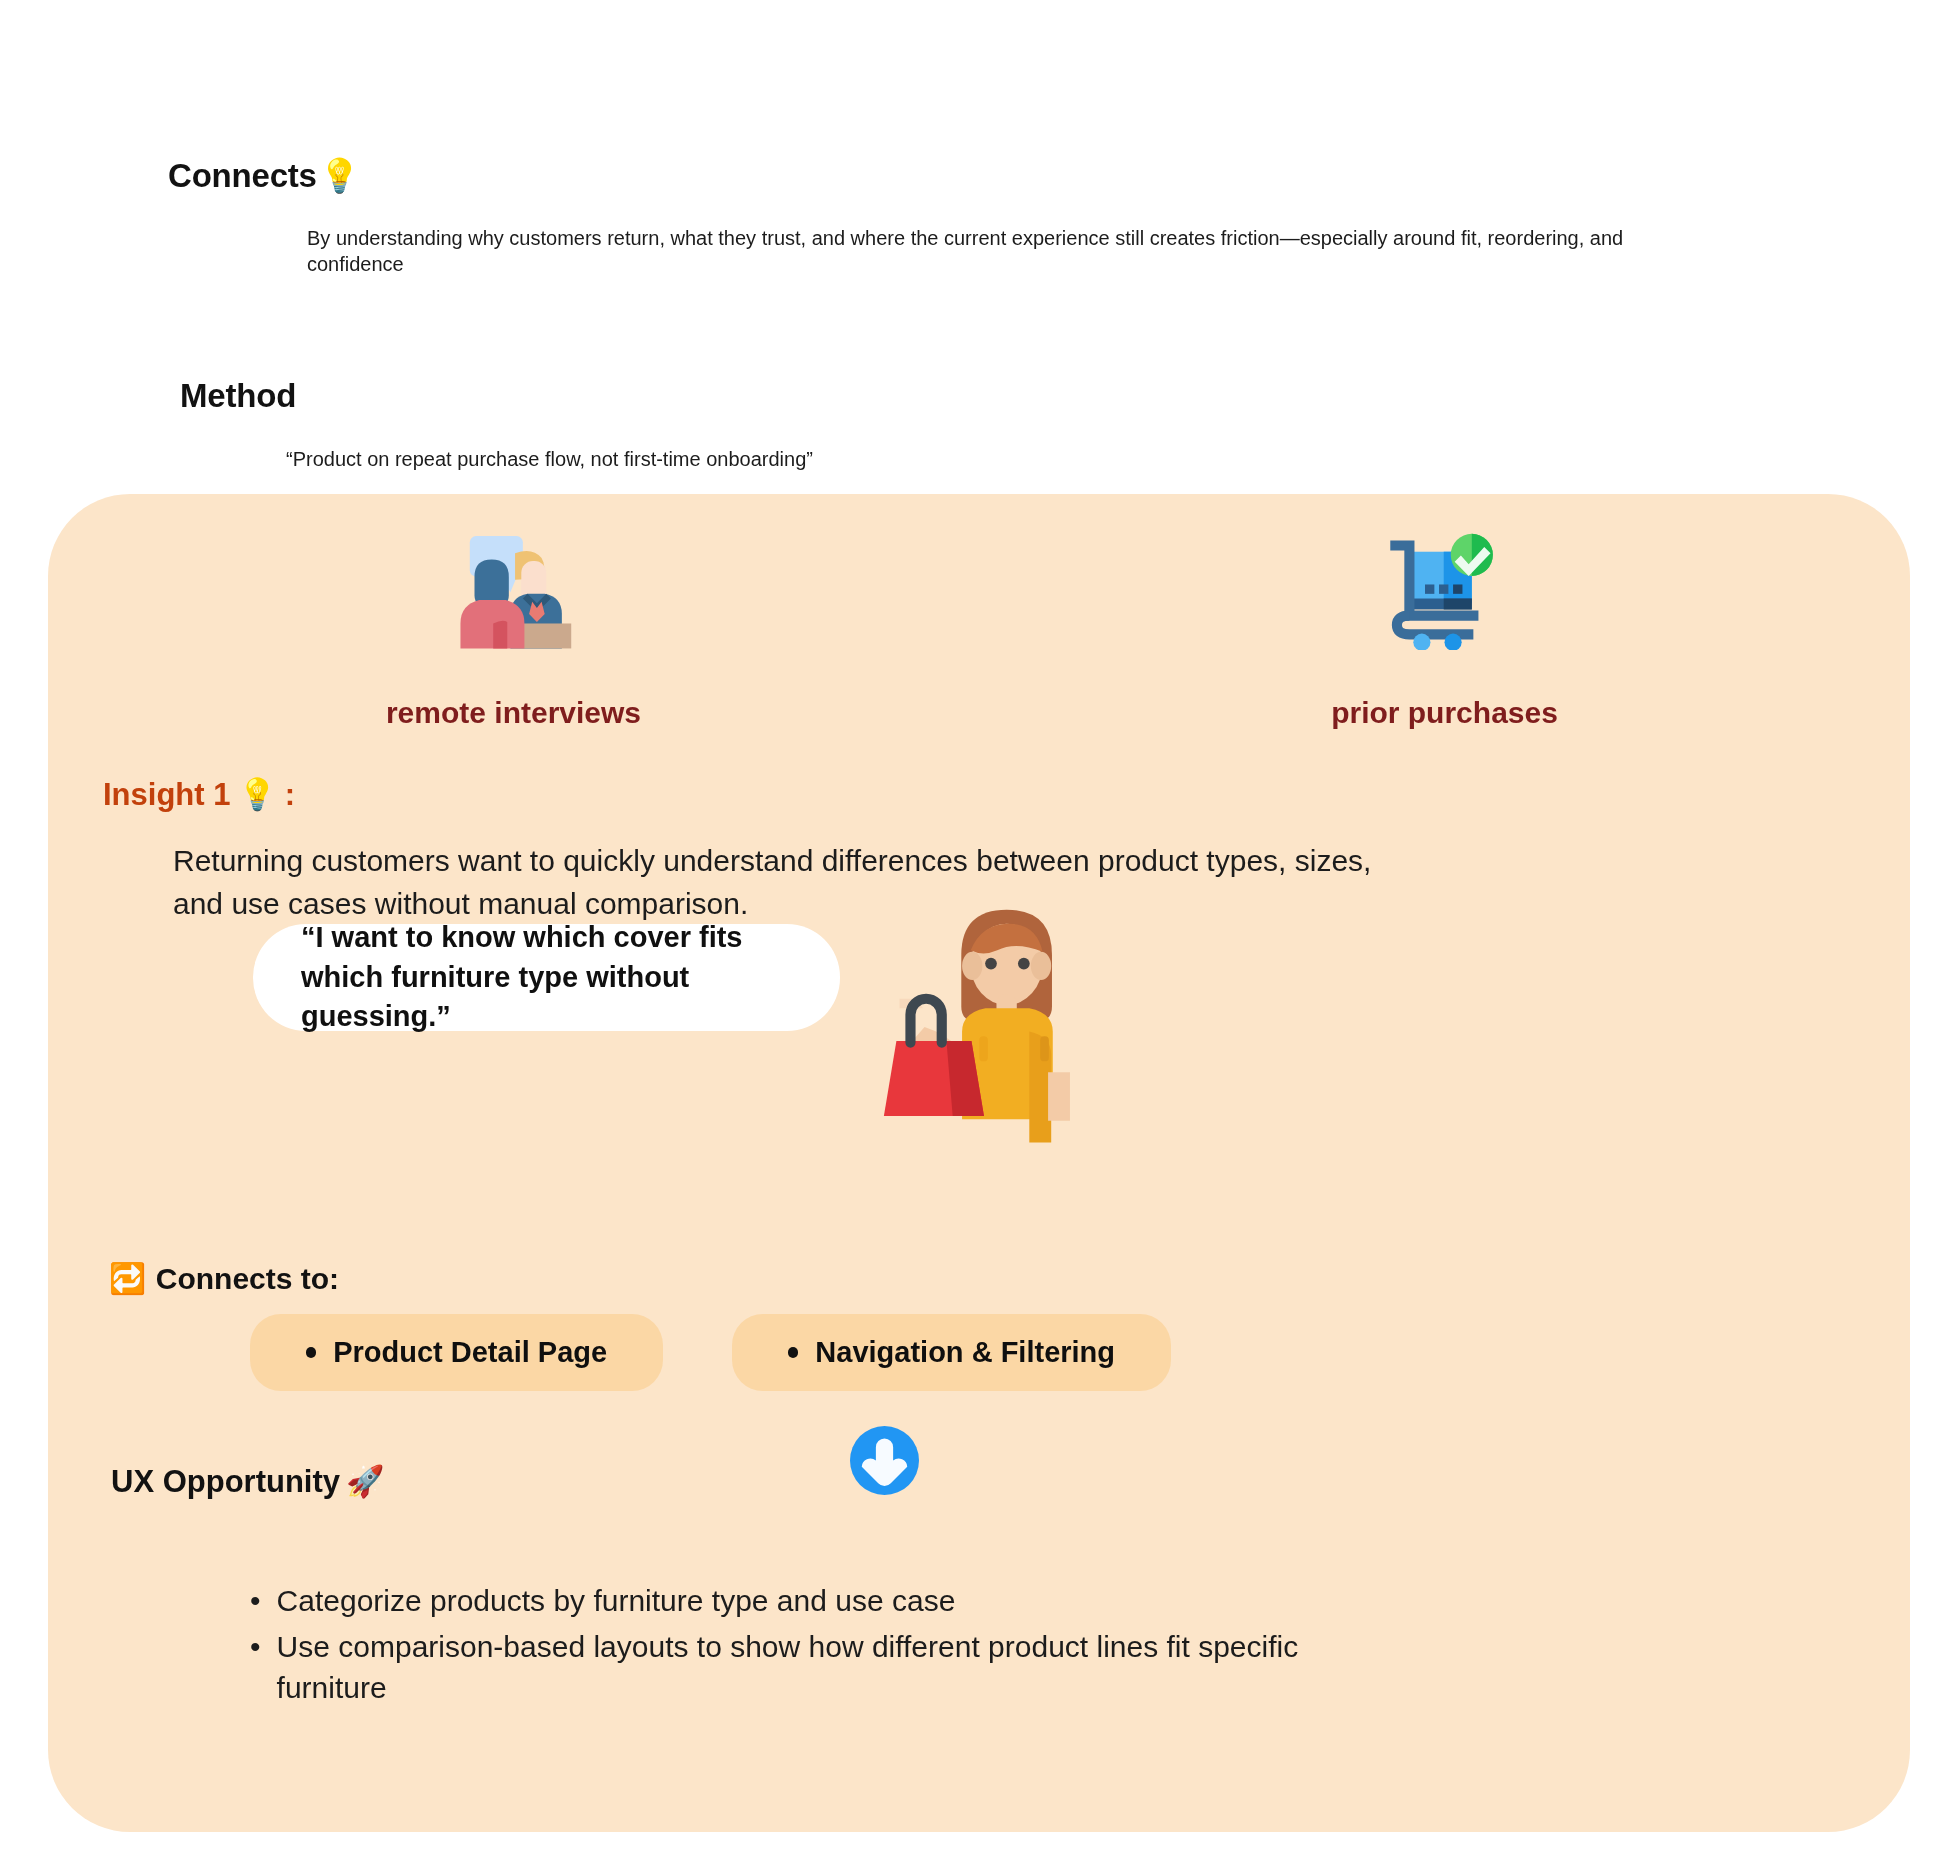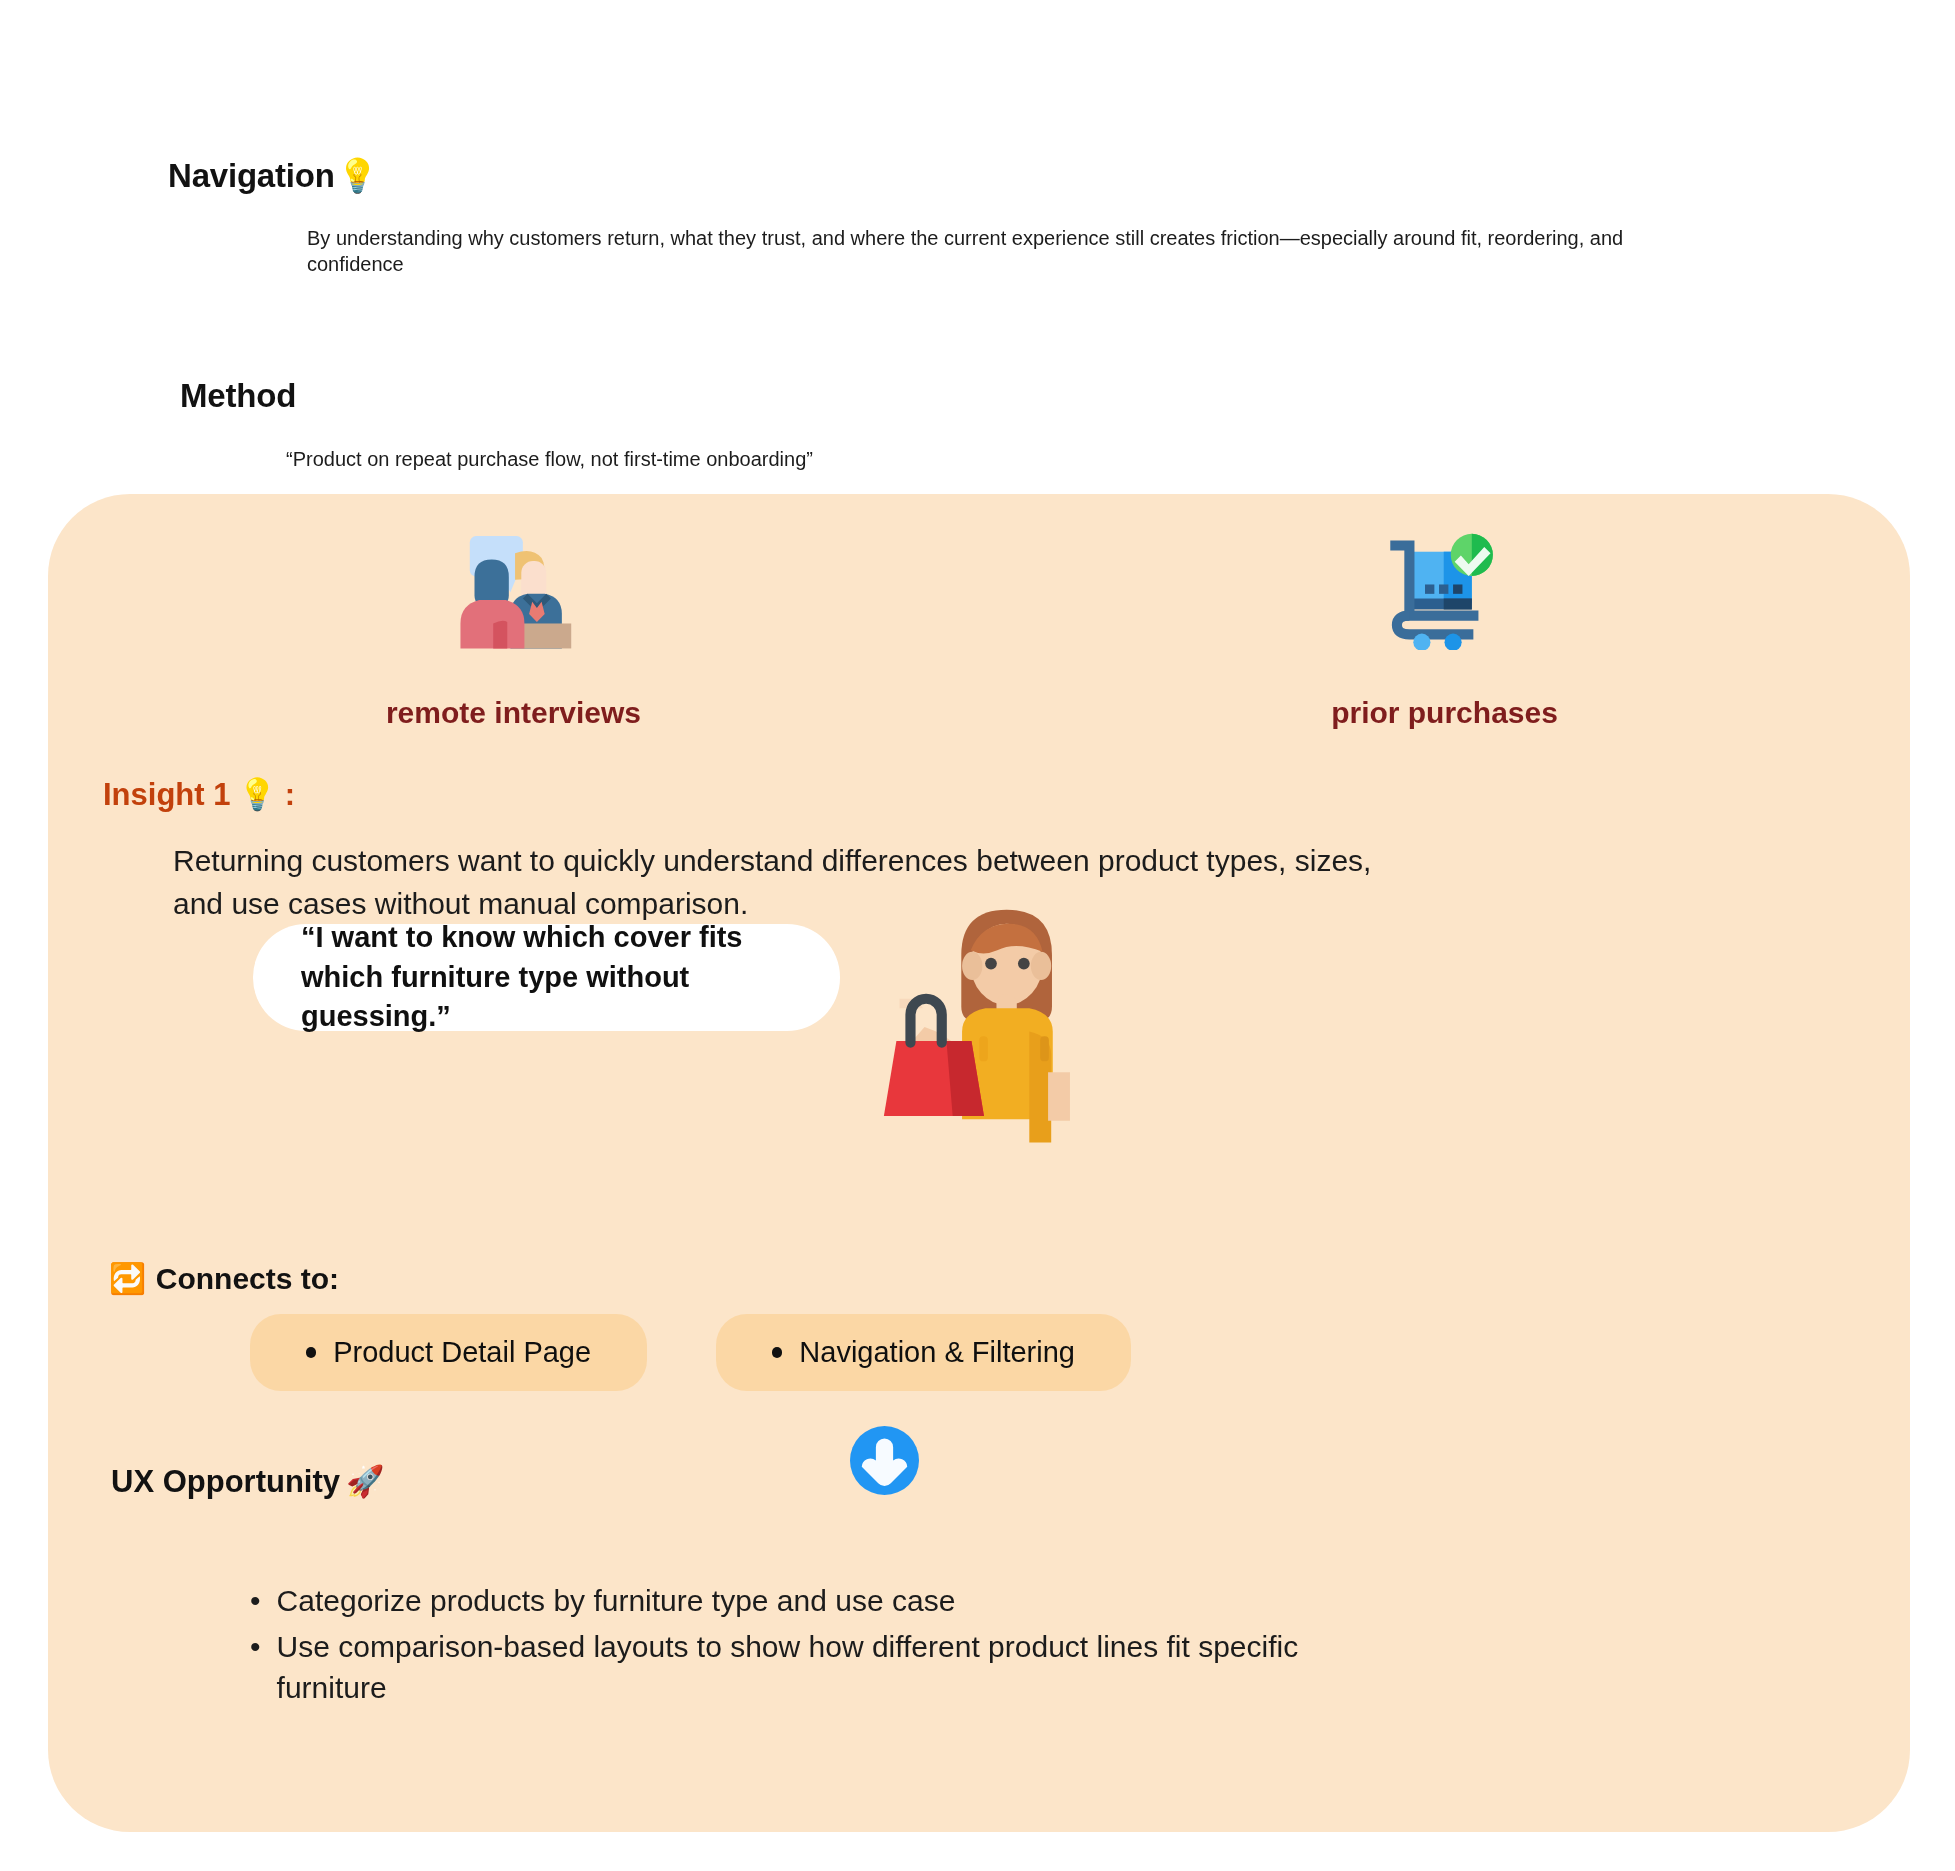--- a/index.html
+++ b/index.html
@@ -126,21 +126,21 @@
   .pill-row { position: absolute; left: 202px; top: 820px; display: flex; gap: 69px; }
   .pill {
     background: #FBD7A5;
     border-radius: 31px;
     height: 77px;
     display: flex;
     align-items: center;
     padding: 0 56px;
   }
   .pill .dot { width: 10.2px; height: 10.2px; border-radius: 50%; background: #111; margin-right: 17px; flex: none; }
-  .pill .txt { font-size: 29px; font-weight: 400; color: #0f0f0f; white-space: nowrap; }
+  .pill .txt { font-size: 29px; font-weight: 700; color: #0f0f0f; white-space: nowrap; }
 
   .arrow-btn {
     position: absolute;
     left: 802px;
     top: 932px;
     width: 69px; height: 69px;
   }
 
   
   .ux-head {
@@ -168,21 +168,21 @@
   .emoji { font-family: "DejaVu Sans", sans-serif; }
 </style>
 </head>
 <body>
 
 <div class="page">
 
   <div class="intro">
 
     <div class="sec-head" id="objective-head">
-      <span>Navigation</span>
+      <span>Connects</span>
       <span class="emoji">💡</span>
     </div>
     <div class="sec-body" id="objective-body">By understanding why customers return, what they trust, and where the current experience still creates friction—especially around fit, reordering, and confidence</div>
 
     <div class="sec-head" id="method-head">Method</div>
     <div class="sec-body" id="method-body">“Product on repeat purchase flow, not first-time onboarding”</div>
   </div>
 
   <div class="card">
 

